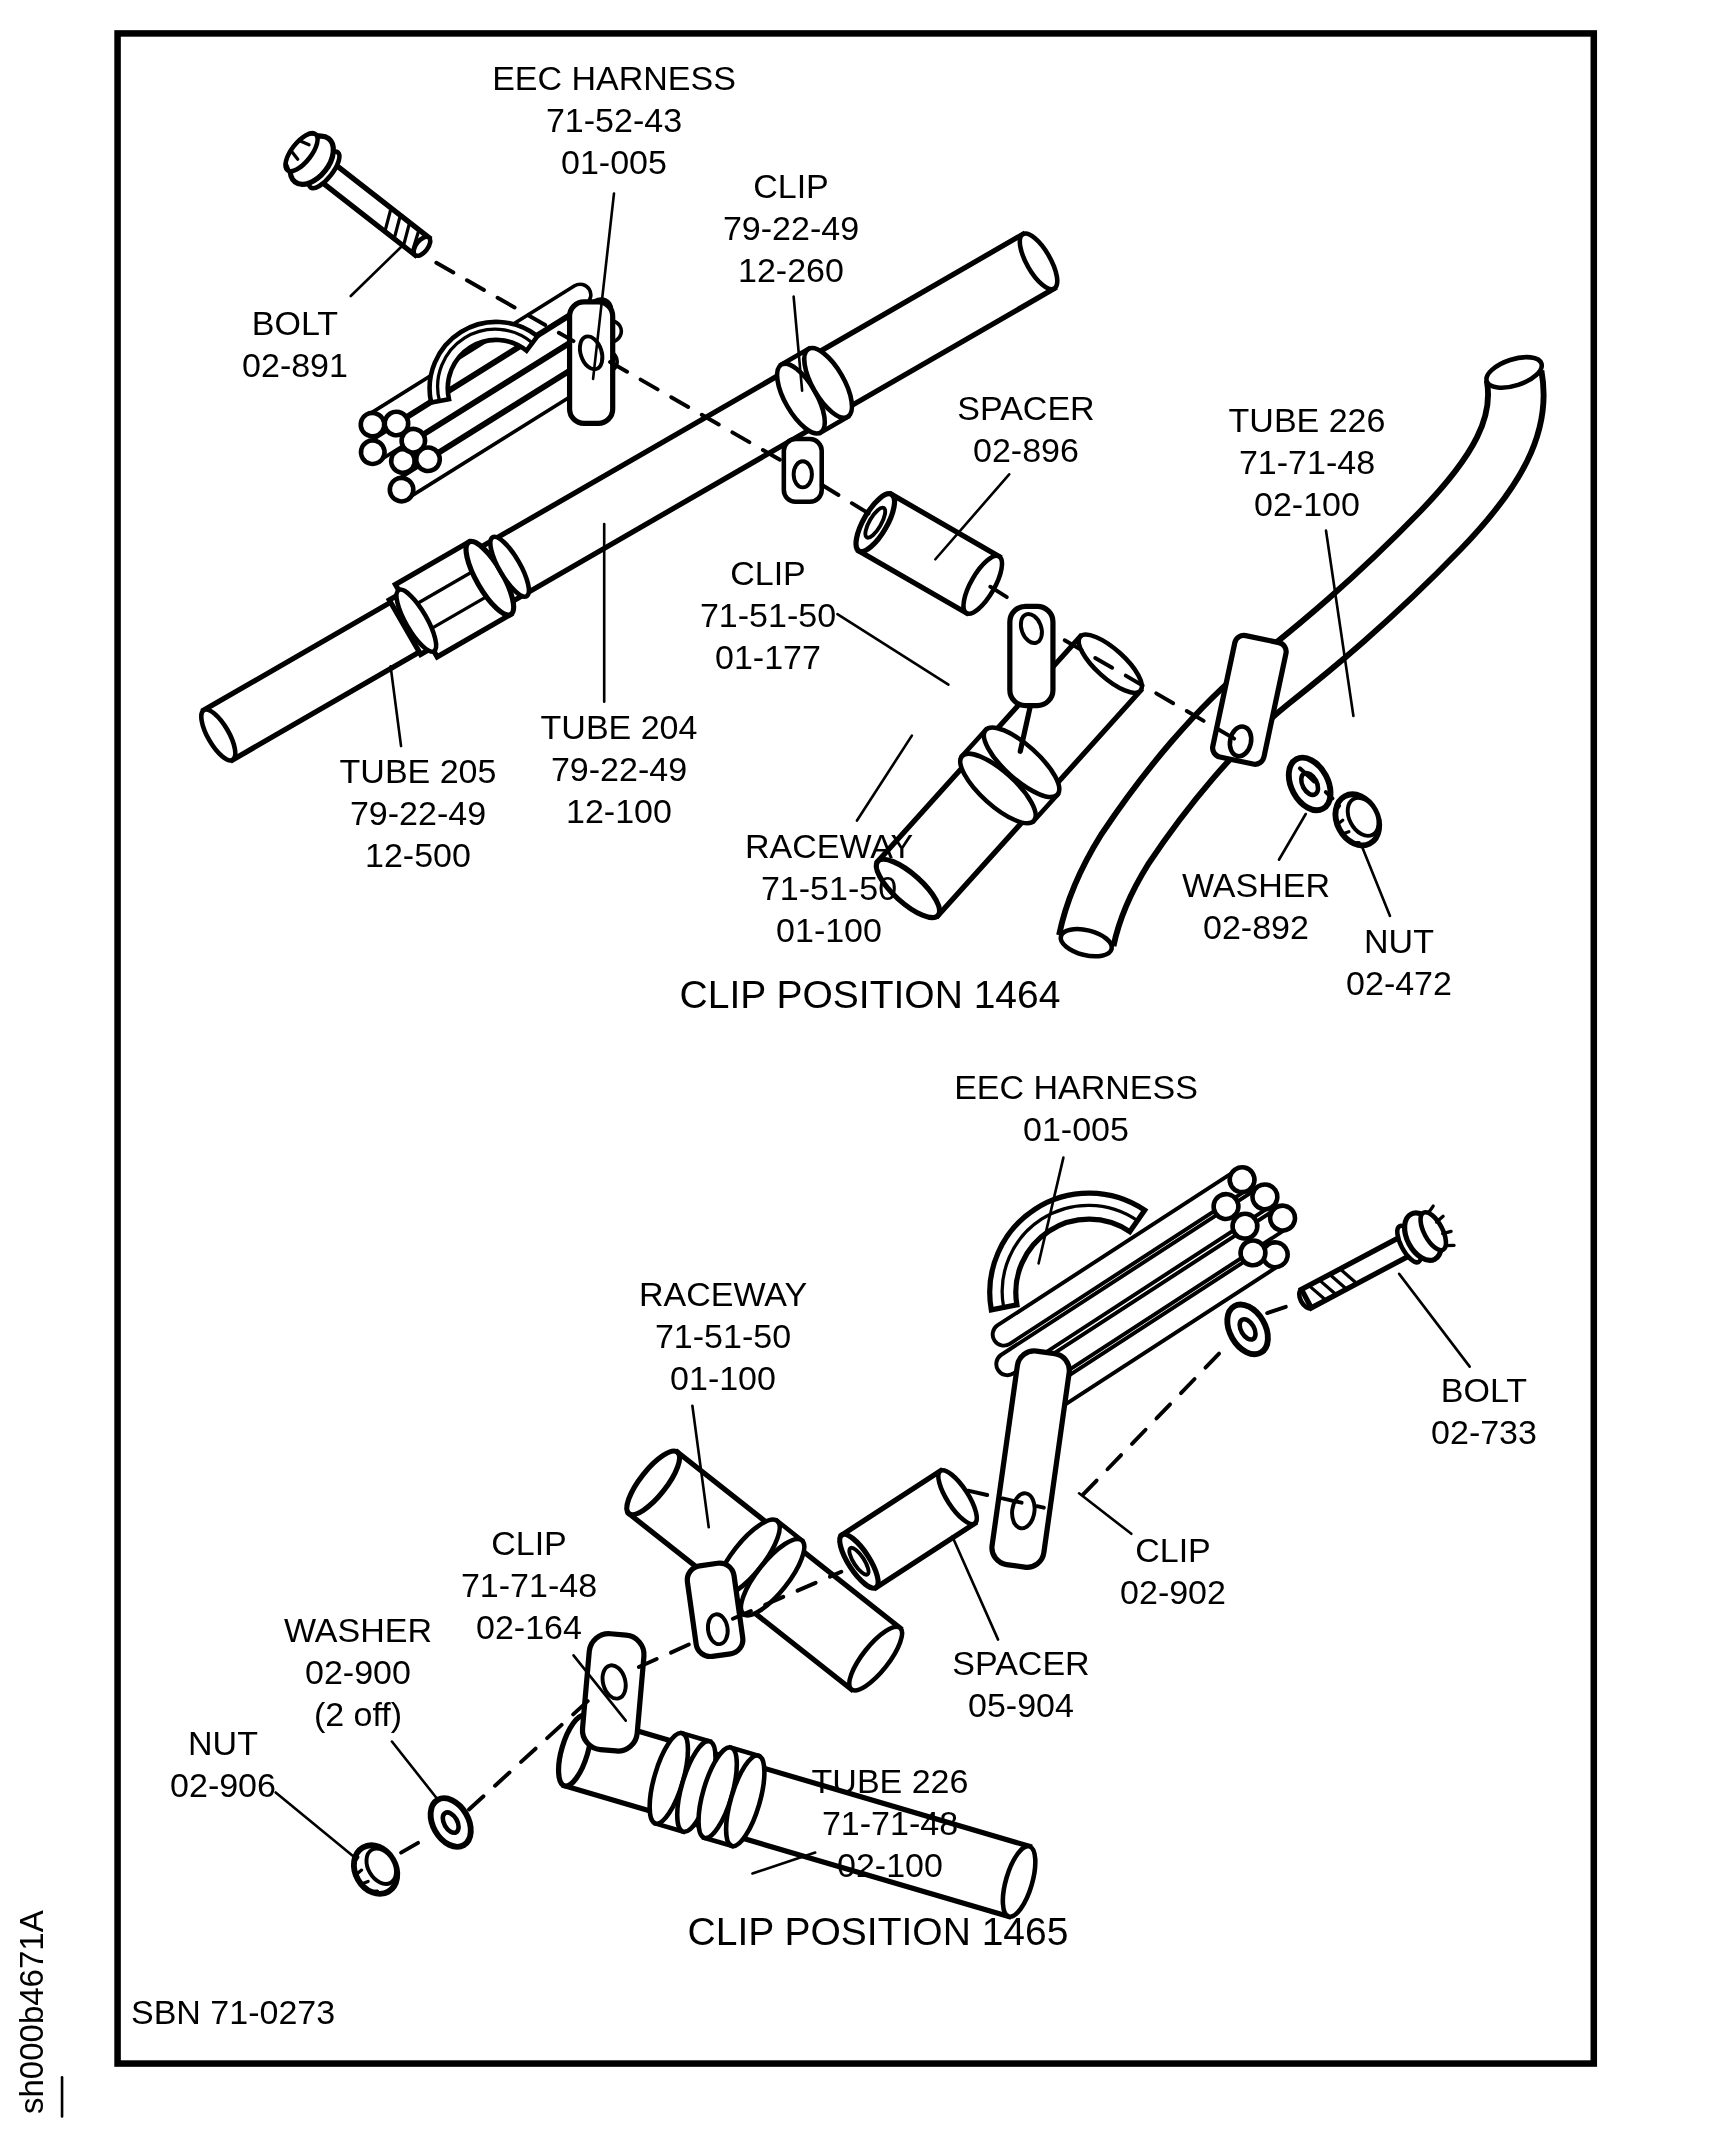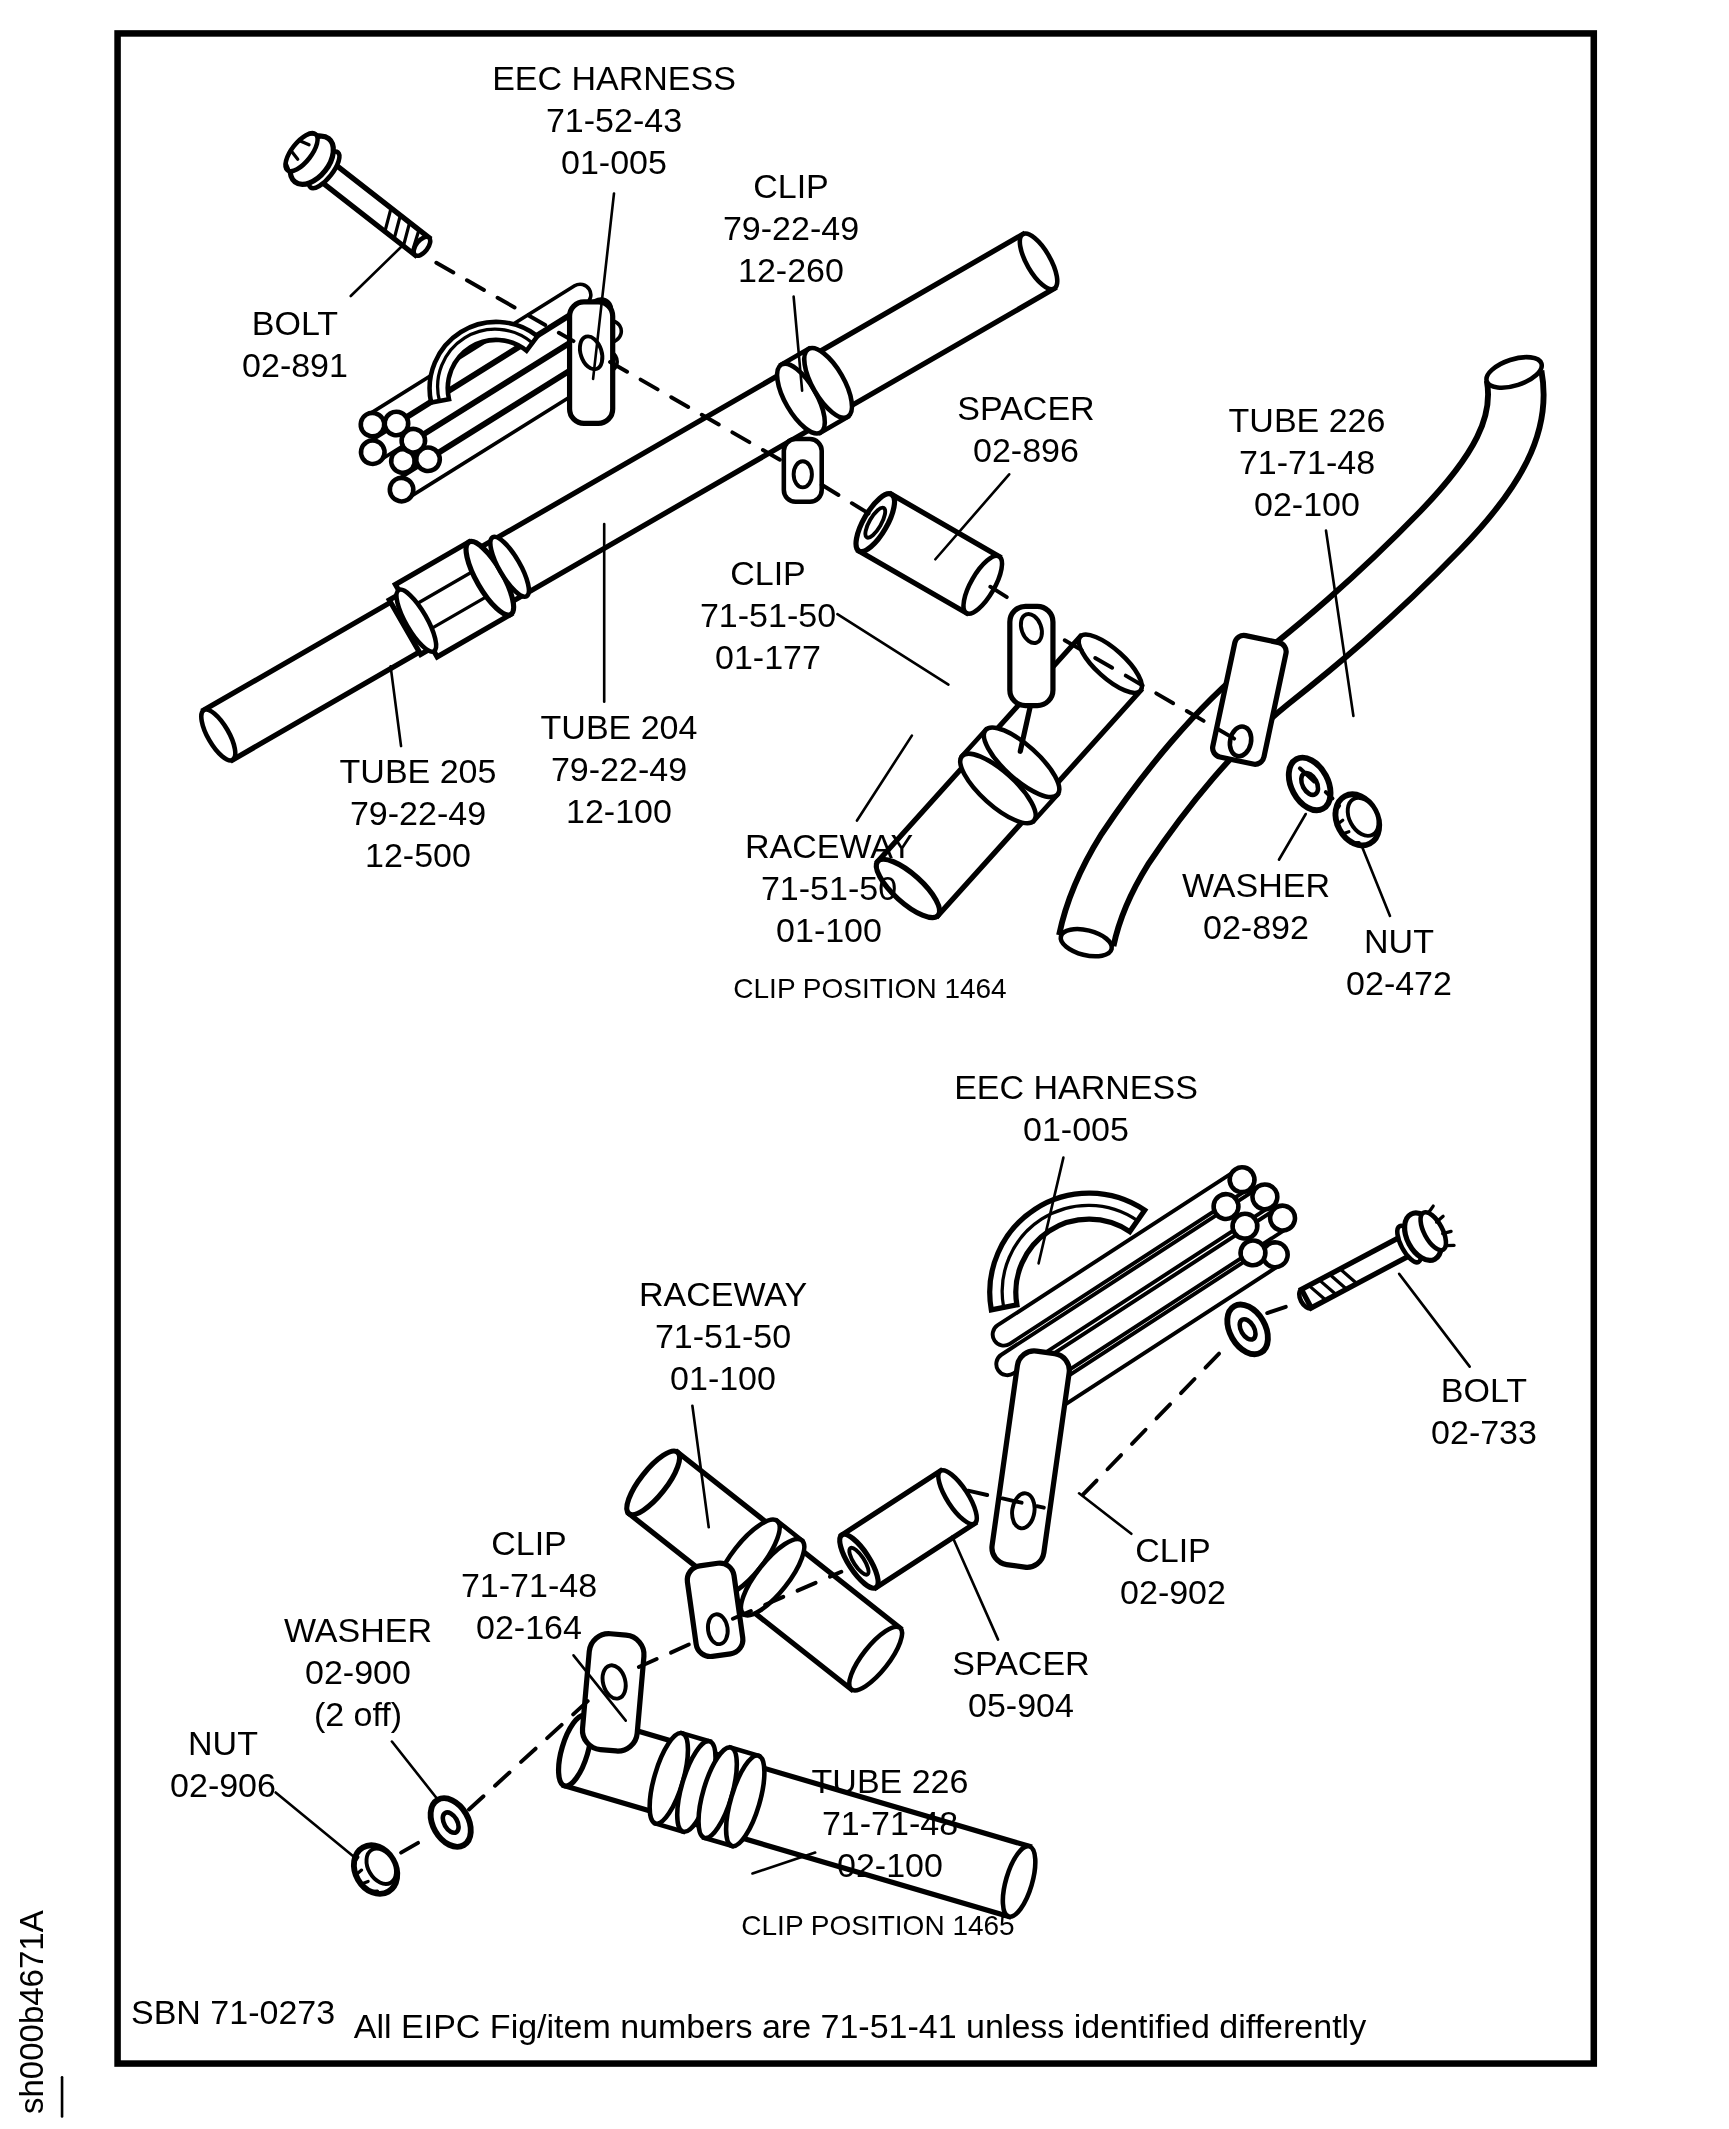--- a/index.html
+++ b/index.html
@@ -3,21 +3,21 @@
 <meta charset="utf-8">
 <style>
   html,body{margin:0;padding:0;background:#ffffff;}
   body{width:1729px;height:2129px;position:relative;overflow:hidden;
        font-family:"Liberation Sans",sans-serif;color:#000;}
   #stage{position:absolute;left:0;top:0;width:1729px;height:2129px;}
   #diagram{position:absolute;left:0;top:0;}
   #labels-layer{position:absolute;left:0;top:0;width:100%;height:100%;pointer-events:none;}
   .part-label{position:absolute;transform:translateX(-50%);text-align:center;
               font-size:34px;line-height:42px;white-space:nowrap;}
-  .caption{position:absolute;transform:translateX(-50%);font-size:28px;white-space:nowrap;}
+  .caption{position:absolute;transform:translateX(-50%);font-size:39px;white-space:nowrap;}
   .note{position:absolute;transform:translateX(-50%);font-size:34px;white-space:nowrap;}
   .sbn{position:absolute;font-size:34px;white-space:nowrap;}
   .sidecode{position:absolute;font-size:33px;white-space:nowrap;
             transform:rotate(-90deg);transform-origin:0 0;}
 </style>
 </head>
 <body>
 
 <div id="stage">
 
@@ -279,21 +279,20 @@
     <line x1="600" y1="2666" x2="668" y2="2752"></line>
     <line x1="1528" y1="2510" x2="1458" y2="2352"></line>
     <line x1="422" y1="2744" x2="545" y2="2845"></line>
     <line x1="1248" y1="2836" x2="1152" y2="2868"></line>
   </g>
 
   <line x1="95" y1="3180" x2="95" y2="3240" stroke-width="4"></line>
 </svg>
 
 <div id="labels-layer">
-  <div class="note" style="left:860px;top:2007px;">All EIPC Fig/item numbers are 71-51-41 unless identified differently</div>
   <div class="sbn" style="left:131px;top:1993px;">SBN 71-0273</div>
   <div class="sidecode" style="left:13px;top:2114px;">sh000b4671A</div>
 <div class="part-label" style="left: 614px; top: 57px;">
         <div>EEC HARNESS</div>
         <div>71-52-43</div>
         <div>01-005</div>
       </div>
       <div class="part-label" style="left: 791px; top: 165px;">
         <div>CLIP</div>
         <div>79-22-49</div>

